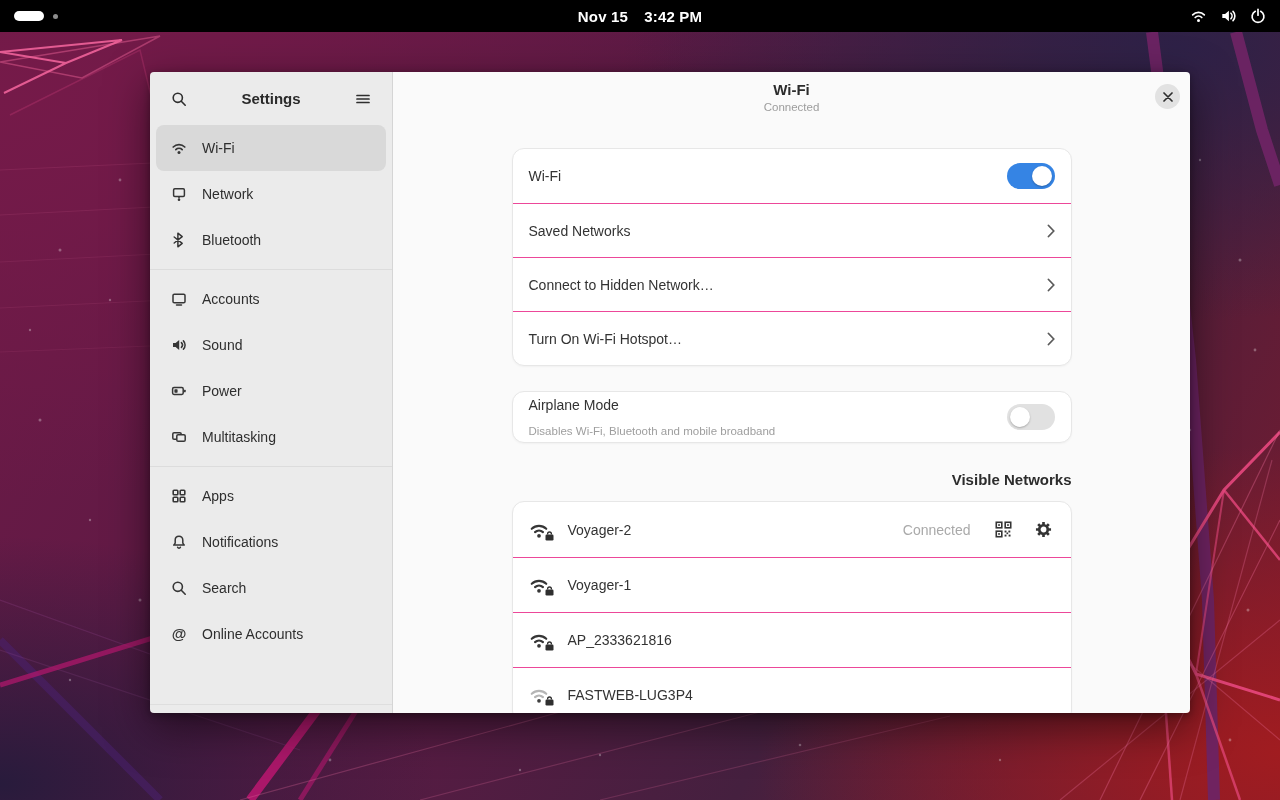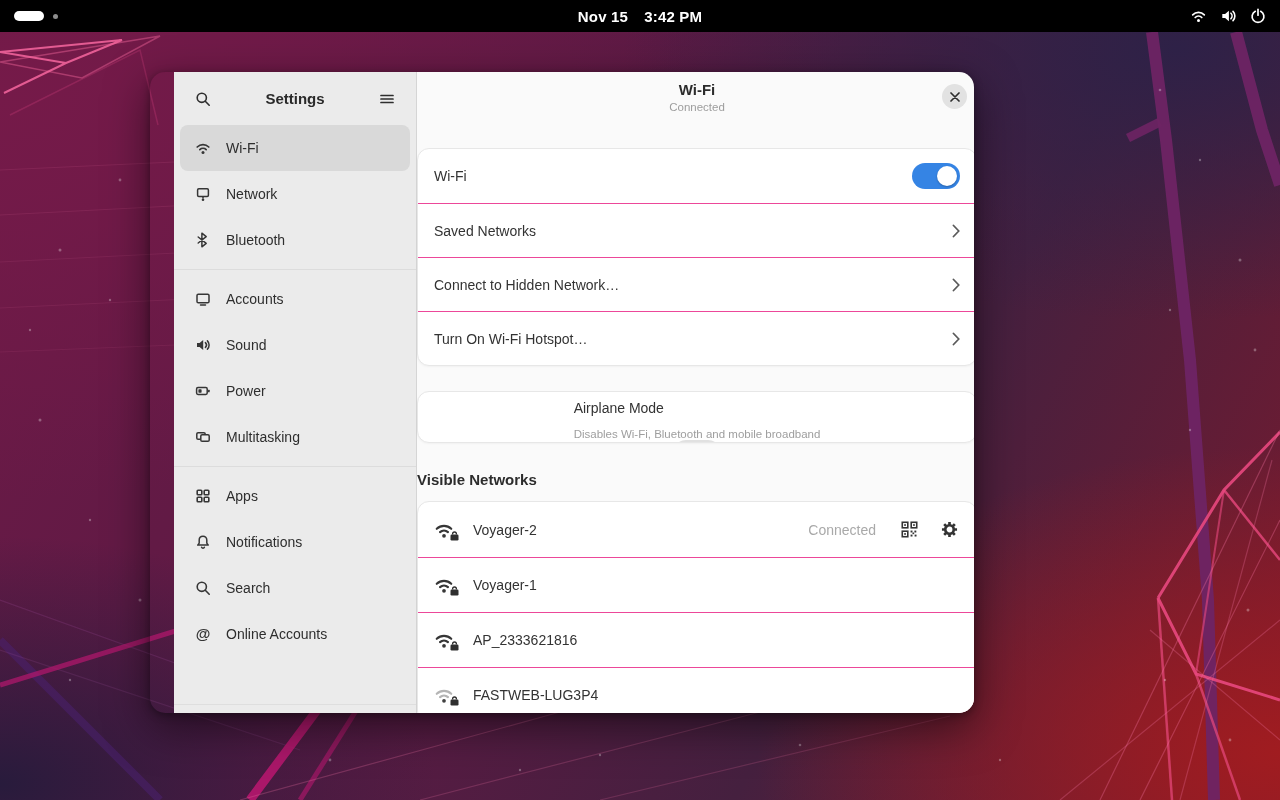--- a/index.html
+++ b/index.html
@@ -27,24 +27,23 @@
   .tb-clock {
     position:absolute; left:0; right:0; top:0; height:32px;
     display:flex; align-items:center; justify-content:center; gap:16px;
     font-size:15px; font-weight:700; letter-spacing:.2px;
   }
   .tb-right { position:absolute; right:14px; top:0; height:32px; display:flex; align-items:center; gap:13px; }
   .tb-right svg { display:block; }
 
   
   .window {
-    position:absolute; left:150px; top:72px; width:824px; height:641px;
-    border-radius:15px; overflow:hidden; display:flex;
+    position:absolute; left:150px; top:72px; width:1040px; height:641px;
+    border-radius:4px; overflow:hidden; display:flex;
     box-shadow:0 14px 44px rgba(0,0,0,.5), 0 2px 8px rgba(0,0,0,.35);
-    padding-left:24px;
   }
 
   
   .sidebar { width:243px; background:#ebebeb; border-right:1px solid #d5d5d5; position:relative; flex:none; }
   .sb-header { height:53px; display:flex; align-items:center; padding:0 13px; }
   .sb-title { flex:1; text-align:center; font-size:15px; font-weight:700; color:#2a2a2a; }
   .icon-btn { width:32px; height:32px; border-radius:7px; display:flex; align-items:center; justify-content:center; cursor:pointer; }
   .side-item {
     height:46px; margin:0 6px; border-radius:8px;
     display:flex; align-items:center; gap:15px; padding:0 10px 0 15px;
@@ -85,26 +84,26 @@
   .toggle { width:48px; height:26px; border-radius:13px; position:relative; cursor:pointer; flex:none; }
   .toggle.on  { background:#3584e4; }
   .toggle.off { background:#e1e1e1; }
   .toggle .knob {
     position:absolute; top:3px; width:20px; height:20px; border-radius:50%; background:#fff;
     box-shadow:0 1px 2px rgba(0,0,0,.25);
   }
   .toggle.on  .knob { right:3px; }
   .toggle.off .knob { left:3px; }
 
-  .airplane-card { margin-top:25px; padding:8px 16px; height:52px; display:flex; align-items:center;flex-direction:column; }
+  .airplane-card { margin-top:25px; padding:8px 16px; height:52px; display:flex; align-items:center; }
   .ap-text { flex:1; }
   .ap-title { font-size:14px; color:#333; }
   .ap-sub { font-size:11.5px; color:#9e9e9e; margin-top:12px; }
 
-  .section-heading { margin:28px 0 13px; font-size:15px; font-weight:700; color:#2c2c2c; }
+  .section-heading { margin:28px 0 13px; font-size:15px; font-weight:700; color:#2c2c2c;text-align:right; }
 
   .net-icon { width:27px; height:20px; position:relative; flex:none; margin-right:12px; }
   .net-icon .wifi-part { position:absolute; left:0; top:0; }
   .net-icon .lock-part { position:absolute; right:2px; bottom:-1px; }
   .net-status { font-size:14px; color:#a9a9a9; margin-right:22px; }
   .mini-btn { width:22px; height:22px; display:flex; align-items:center; justify-content:center; cursor:pointer; }
   .mini-btn + .mini-btn { margin-left:18px; }
 </style>
 </head>
 <body>

